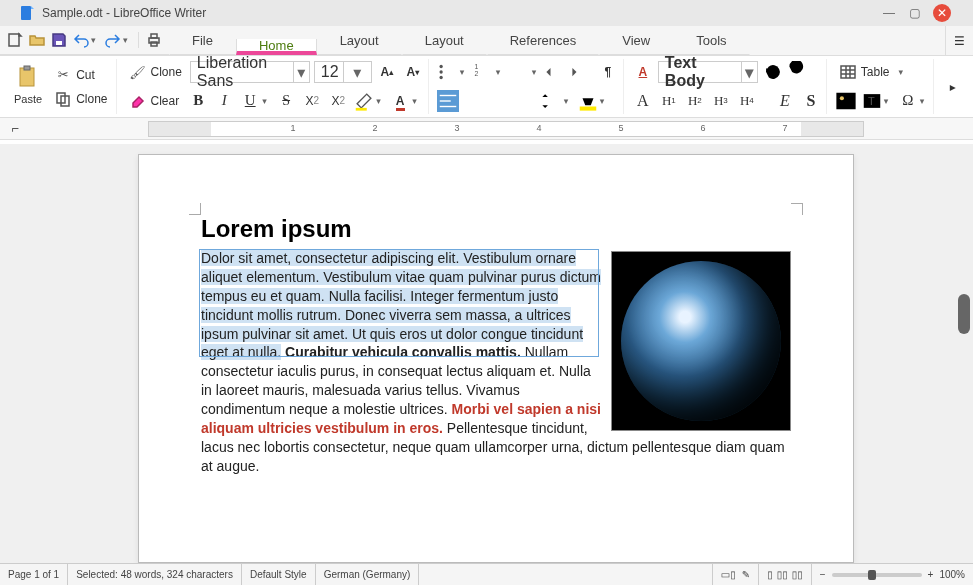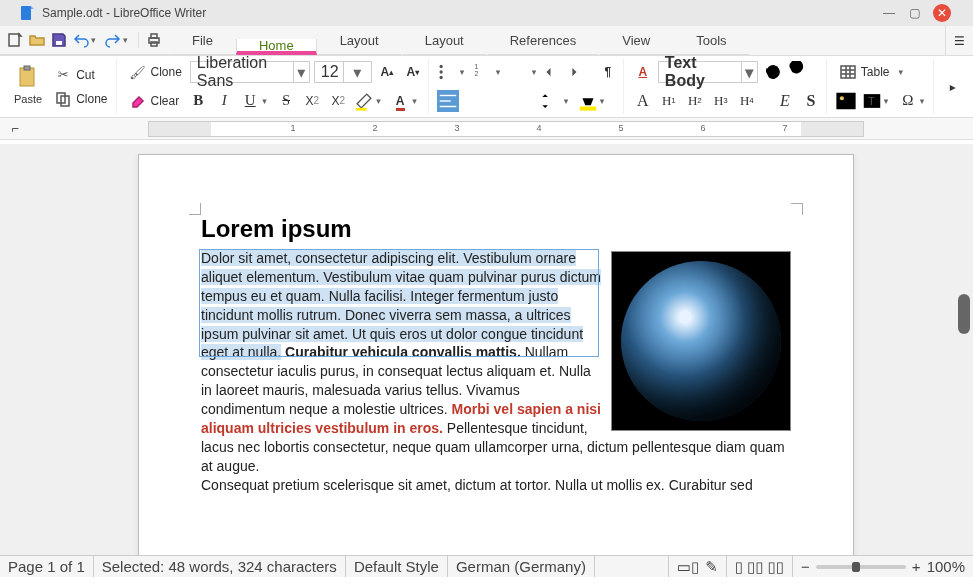--- a/index.html
+++ b/index.html
@@ -53,21 +53,21 @@
   .h1 { font-size:24px; font-weight:bold; color:#000; margin-bottom:6px; }
   .para { font-size:14px; color:#222; line-height:1.35;}
   .selected { background:#cfe2f3;}
   .bold{font-weight:bold;}
   .red{color:#c0392b; font-weight:bold;}
   .img-float{float:right; width:180px; height:180px; background:#000; margin:2px 0 4px 8px; border:1px solid #888; display:flex; align-items:center; justify-content:center; overflow:hidden;}
   .earth{width:160px; height:160px; border-radius:50%; background: radial-gradient(circle at 40% 35%, #e8f3ff 4%, #6ca8d8 18%, #2c5f8d 42%, #123752 70%, #020b14 95%); box-shadow: inset -22px -22px 42px rgba(0,0,0,.88);}
   .selframe{position:absolute; border:1px solid #6fa8dc; pointer-events:none;}
   .h2{font-size:18px; font-weight:bold; margin-top:14px; margin-bottom:4px;}
   
-  .status { position:absolute; bottom:8px; left:0; right:0; height:22px; background:#f5f5f5; border-top:1px solid #ccc; display:flex; align-items:center; font-size:15px; color:#444;}
+  .status { position:absolute; bottom:0; left:0; right:0; height:22px; background:#f5f5f5; border-top:1px solid #ccc; display:flex; align-items:center; font-size:10px; color:#444;}
   .status .cell{padding:0 8px; border-right:1px solid #ccc; height:100%; display:flex; align-items:center;}
   .status .flex{flex-grow:1;}
   .zoom{display:flex; align-items:center; gap:6px; padding:0 8px;}
   .slider{width:90px; height:4px; background:#ccc; position:relative; border-radius:2px;}
   .slider .kn{position:absolute; top:-3px; left:40%; width:8px; height:10px; background:#555; border-radius:2px;}
 </style>
 </head>
 <body>
 
 <div class="titlebar">
@@ -438,21 +438,20 @@
     <div style="position:relative;">
       <div class="selframe" style="top:0; left:-2px; width:400px; height:108px;"></div>
       <div class="img-float">
           <div class="earth"></div>
         </div>
       <p class="para">
         <span class="selected">Dolor sit amet, consectetur adipiscing elit. Vestibulum ornare aliquet elementum. Vestibulum vitae quam pulvinar purus dictum tempus eu et quam. Nulla facilisi. Integer fermentum justo tincidunt mollis rutrum. Donec viverra sem massa, a ultrices ipsum pulvinar sit amet. Ut quis eros ut dolor congue tincidunt eget at nulla.</span><span class="bold"> Curabitur vehicula convallis mattis.</span><span> Nullam consectetur iaculis purus, in consequat lectus aliquam et. Nulla in laoreet mauris, malesuada varius tellus. Vivamus condimentum neque a molestie ultrices. </span><span class="red">Morbi vel sapien a nisi aliquam ultricies vestibulum in eros.</span><span> Pellentesque tincidunt, lacus nec lobortis consectetur, neque quam ullamcorper urna, dictum pellentesque diam quam at augue.</span>
       </p>
       <div style="clear:both;"></div>
     </div>
-    <p class="para">Consequat pretium scelerisque sit amet, dictum at tortor. Nulla ut mollis ex. Curabitur sed</p>
   </div>
 </div>
 <div class="scroll">
   <div class="thumb"></div>
 </div>
 
 <div class="status">
   <div class="cell">Page 1 of 1</div>
   <div class="cell">Selected: 48 words, 324 characters</div>
   <div class="cell">Default Style</div>

